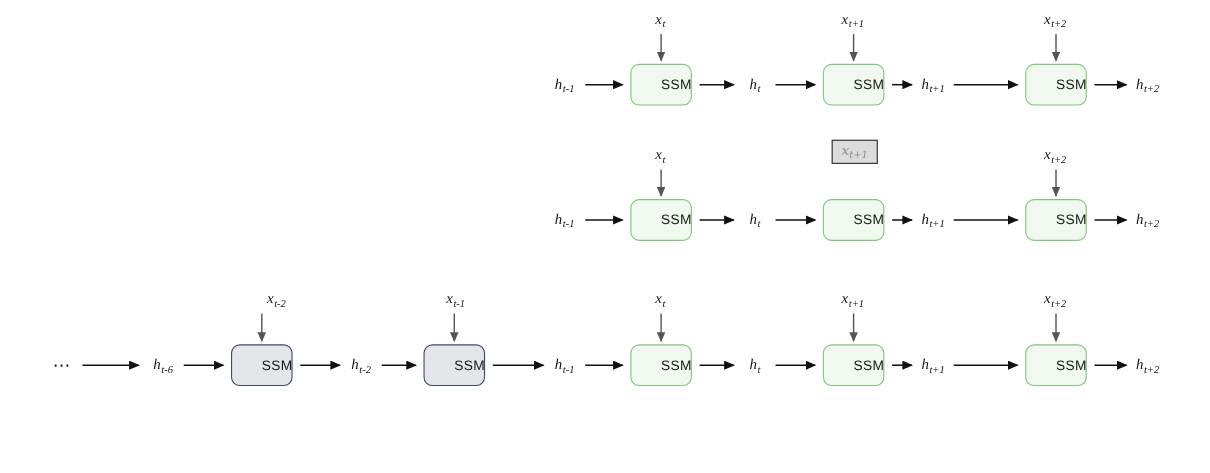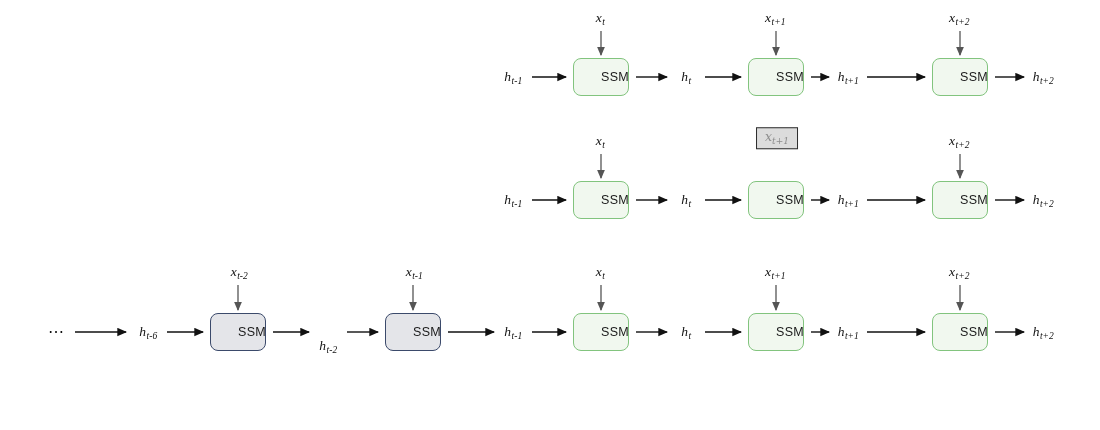--- a/index.html
+++ b/index.html
@@ -175,23 +175,23 @@
     <div class="mlabel" style="left: 600px; top: 141px;">x<sub>t</sub></div>
     <div class="masked" style="left: 777px; top: 138px;">x<sub>t+1</sub></div>
     <div class="mlabel" style="left: 959px; top: 141px;">x<sub>t+2</sub></div>
     <div class="ellipsis" style="left: 57px; top: 332px;">⋯</div>
     <div class="ssm navy" style="left: 210px; top: 313px;">SSM</div>
     <div class="ssm navy" style="left: 385px; top: 313px;">SSM</div>
     <div class="ssm green" style="left: 573px; top: 313px;">SSM</div>
     <div class="ssm green" style="left: 748px; top: 313px;">SSM</div>
     <div class="ssm green" style="left: 932px; top: 313px;">SSM</div>
     <div class="mlabel" style="left: 148px; top: 332px;">h<sub>t-6</sub></div>
-    <div class="mlabel" style="left: 328px; top: 332px; margin-top: 14px;">h<sub>t-2</sub></div>
+    <div class="mlabel" style="left: 328px; top: 332px;">h<sub>t-2</sub></div>
     <div class="mlabel" style="left: 513px; top: 332px;">h<sub>t-1</sub></div>
     <div class="mlabel" style="left: 686px; top: 332px;">h<sub>t</sub></div>
     <div class="mlabel" style="left: 848px; top: 332px;">h<sub>t+1</sub></div>
     <div class="mlabel" style="left: 1043px; top: 332px;">h<sub>t+2</sub></div>
-    <div class="mlabel" style="left: 239px; top: 272px;">x<sub>t-2</sub></div>
+    <div class="mlabel" style="left: 251px; top: 272px;">x<sub>t-2</sub></div>
     <div class="mlabel" style="left: 414px; top: 272px;">x<sub>t-1</sub></div>
     <div class="mlabel" style="left: 600px; top: 272px;">x<sub>t</sub></div>
     <div class="mlabel" style="left: 775px; top: 272px;">x<sub>t+1</sub></div>
     <div class="mlabel" style="left: 959px; top: 272px;">x<sub>t+2</sub></div>
   </div>
 
 </body></html>

